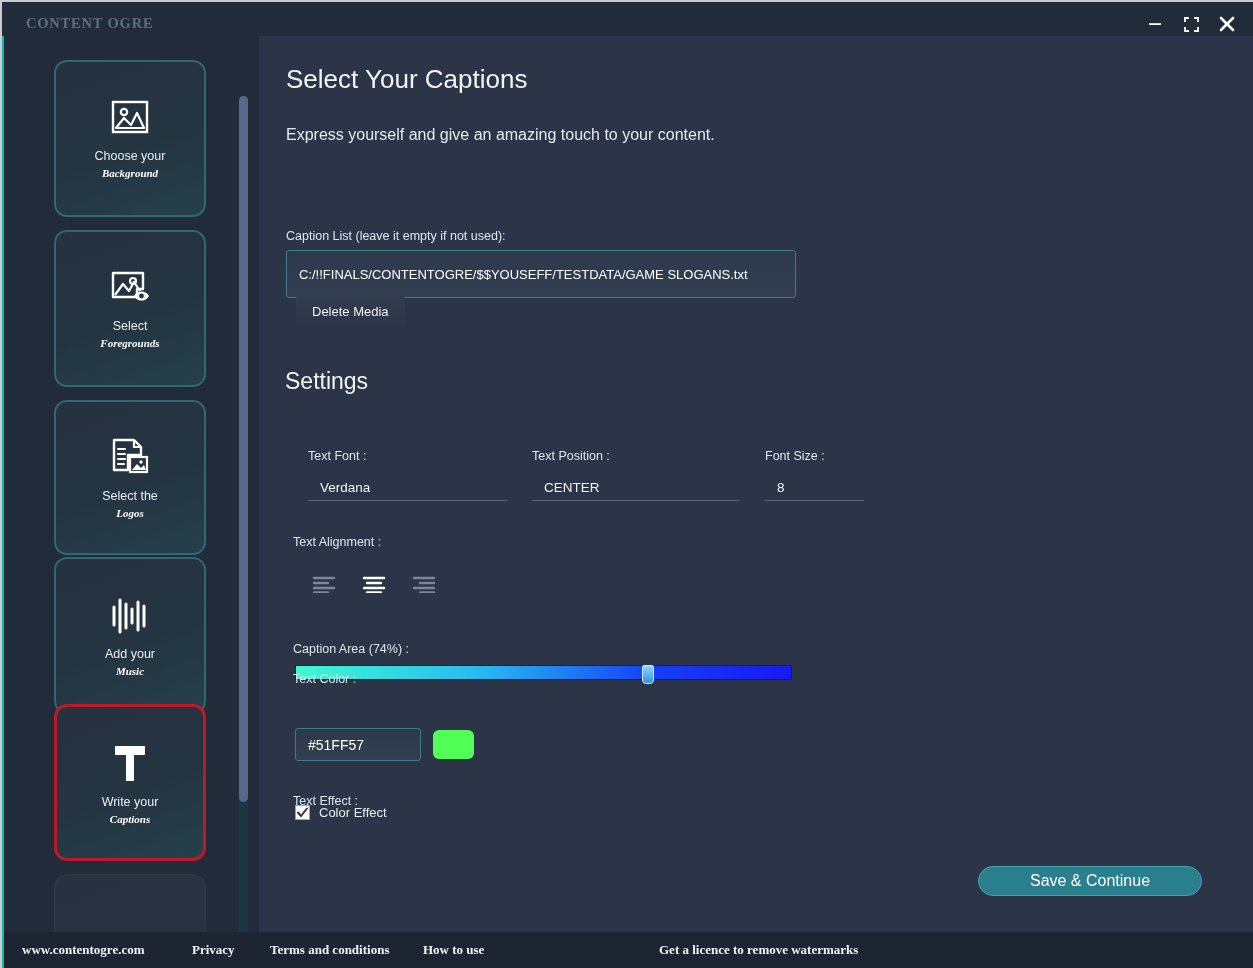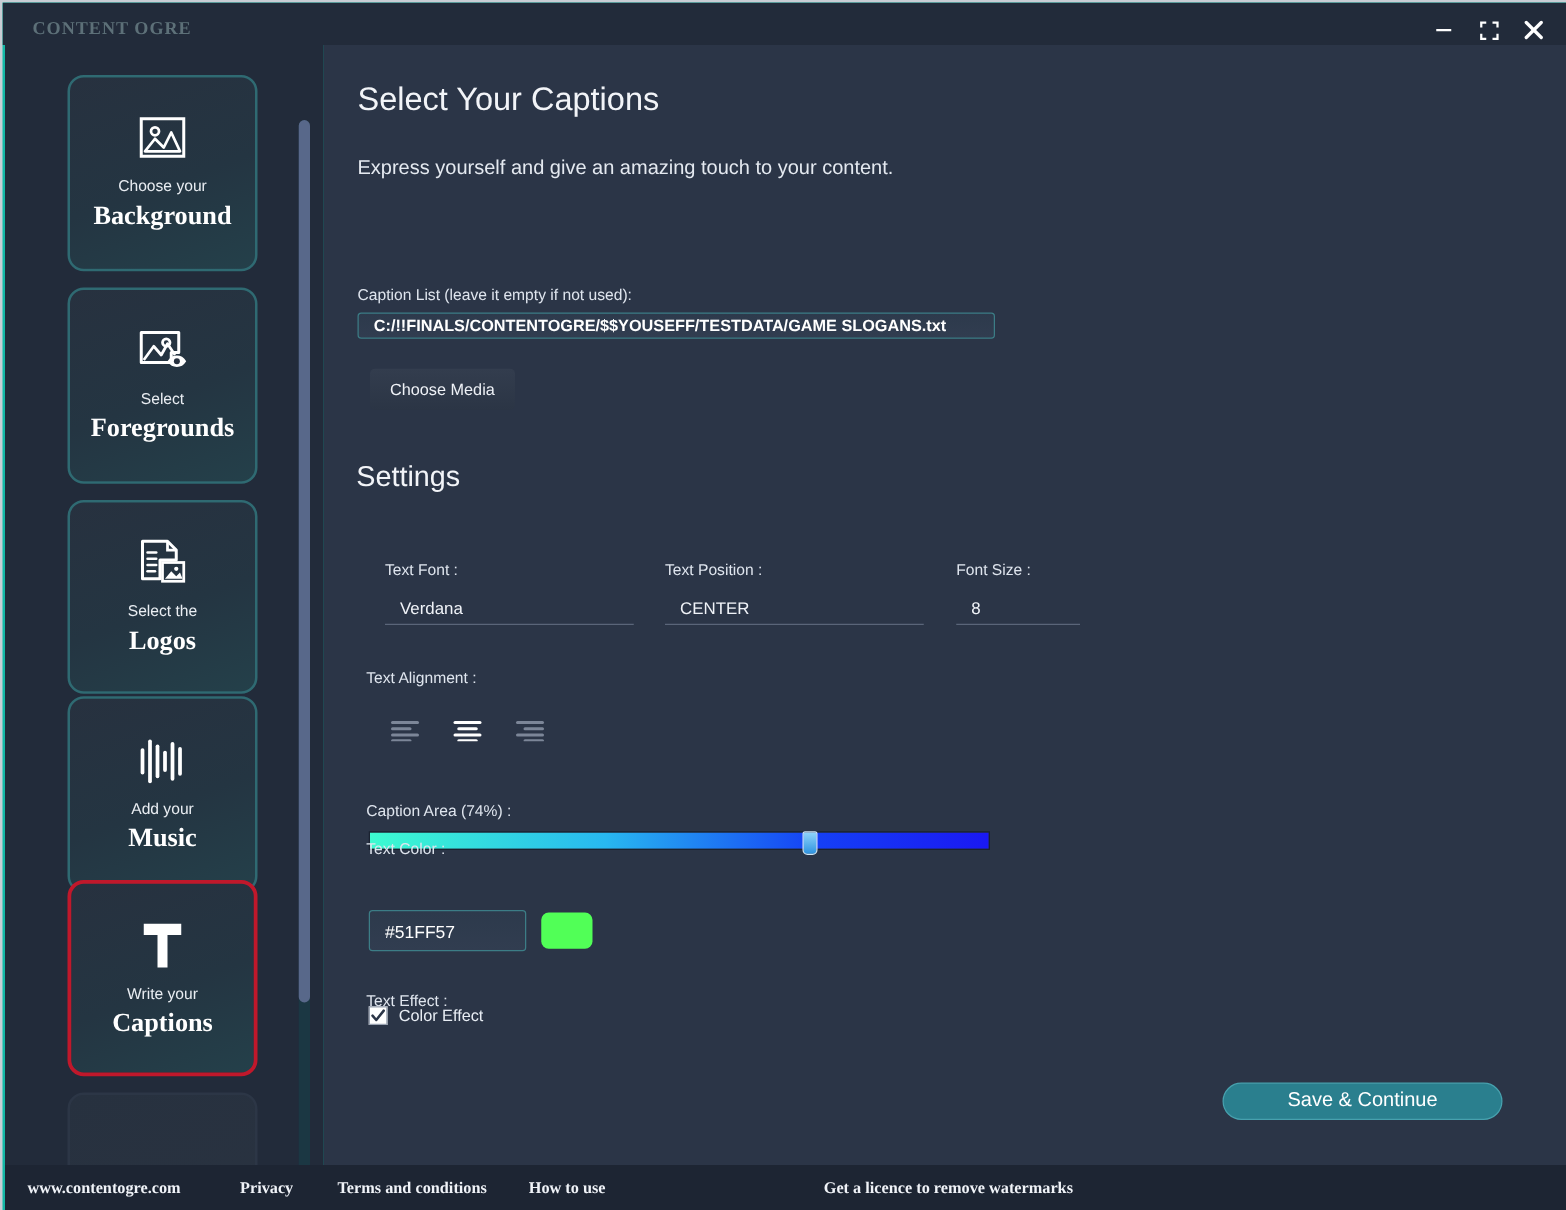--- a/index.html
+++ b/index.html
@@ -89,24 +89,25 @@
     display: flex;
     align-items: center;
     justify-content: center;
   }
   .sc-line1 {
     font-size: 12.5px;
     color: #e9edf2;
     margin-bottom: 4px;
   }
   .sc-line2 {
-    font-size: 21px;
+    font-size: 11px;
     font-weight: bold;
     color: #ffffff;
     font-family: "Liberation Serif", serif;
+    font-style: italic;
   }
 
   
   #sb-track {
     position: absolute;
     left: 235px; top: 60px;
     width: 9px; height: 860px;
     border-radius: 5px;
     background: #1b3743;
   }
@@ -141,30 +142,29 @@
     color: #e4e9f0;
   }
   .fld-label {
     font-size: 12.5px;
     color: #dfe5ee;
   }
   #caplist-label { position: absolute; left: 27px; top: 193px; }
   #caplist-input {
     position: absolute;
     left: 27px; top: 214px;
-    width: 510px; height: 21px;
+    width: 510px; height: 48px;
     background: linear-gradient(180deg,#2d3a4c 0%,#313d50 100%);
     border: 1px solid #3c7d86;
     border-radius: 3px;
     color: #ffffff;
     font-size: 13px;
     font-family: "Liberation Sans", sans-serif;
     padding: 0 12px;
     outline: none;
-    font-weight: bold;
   }
   #delete-media {
     position: absolute;
     left: 37px; top: 259px;
     padding: 9px 16px;
     background: linear-gradient(180deg,#333d4e 0%,#2b3545 100%);
     border: none;
     border-radius: 4px;
     color: #eef1f6;
     font-size: 13px;
@@ -429,21 +429,21 @@
   </div>
 
   <div id="main">
 
     <div id="page-title">Select Your Captions</div>
     <div id="page-sub">Express yourself and give an amazing touch to your content.</div>
 
     <div class="fld-label" id="caplist-label">Caption List (leave it empty if not used):</div>
     <input id="caplist-input" type="text" value="C:/!!FINALS/CONTENTOGRE/$$YOUSEFF/TESTDATA/GAME SLOGANS.txt" style="">
 
-    <button id="delete-media">Choose Media</button>
+    <button id="delete-media">Delete Media</button>
 
     <div id="settings-title">Settings</div>
 
     <div class="sgroup" id="g-position">
       <span class="lab">Text Position :</span>
       <input class="uline" id="in-position" type="text" value="CENTER" style="">
     </div>
 
     <div class="sgroup" id="g-font">
       <span class="lab">Text Font :</span>

